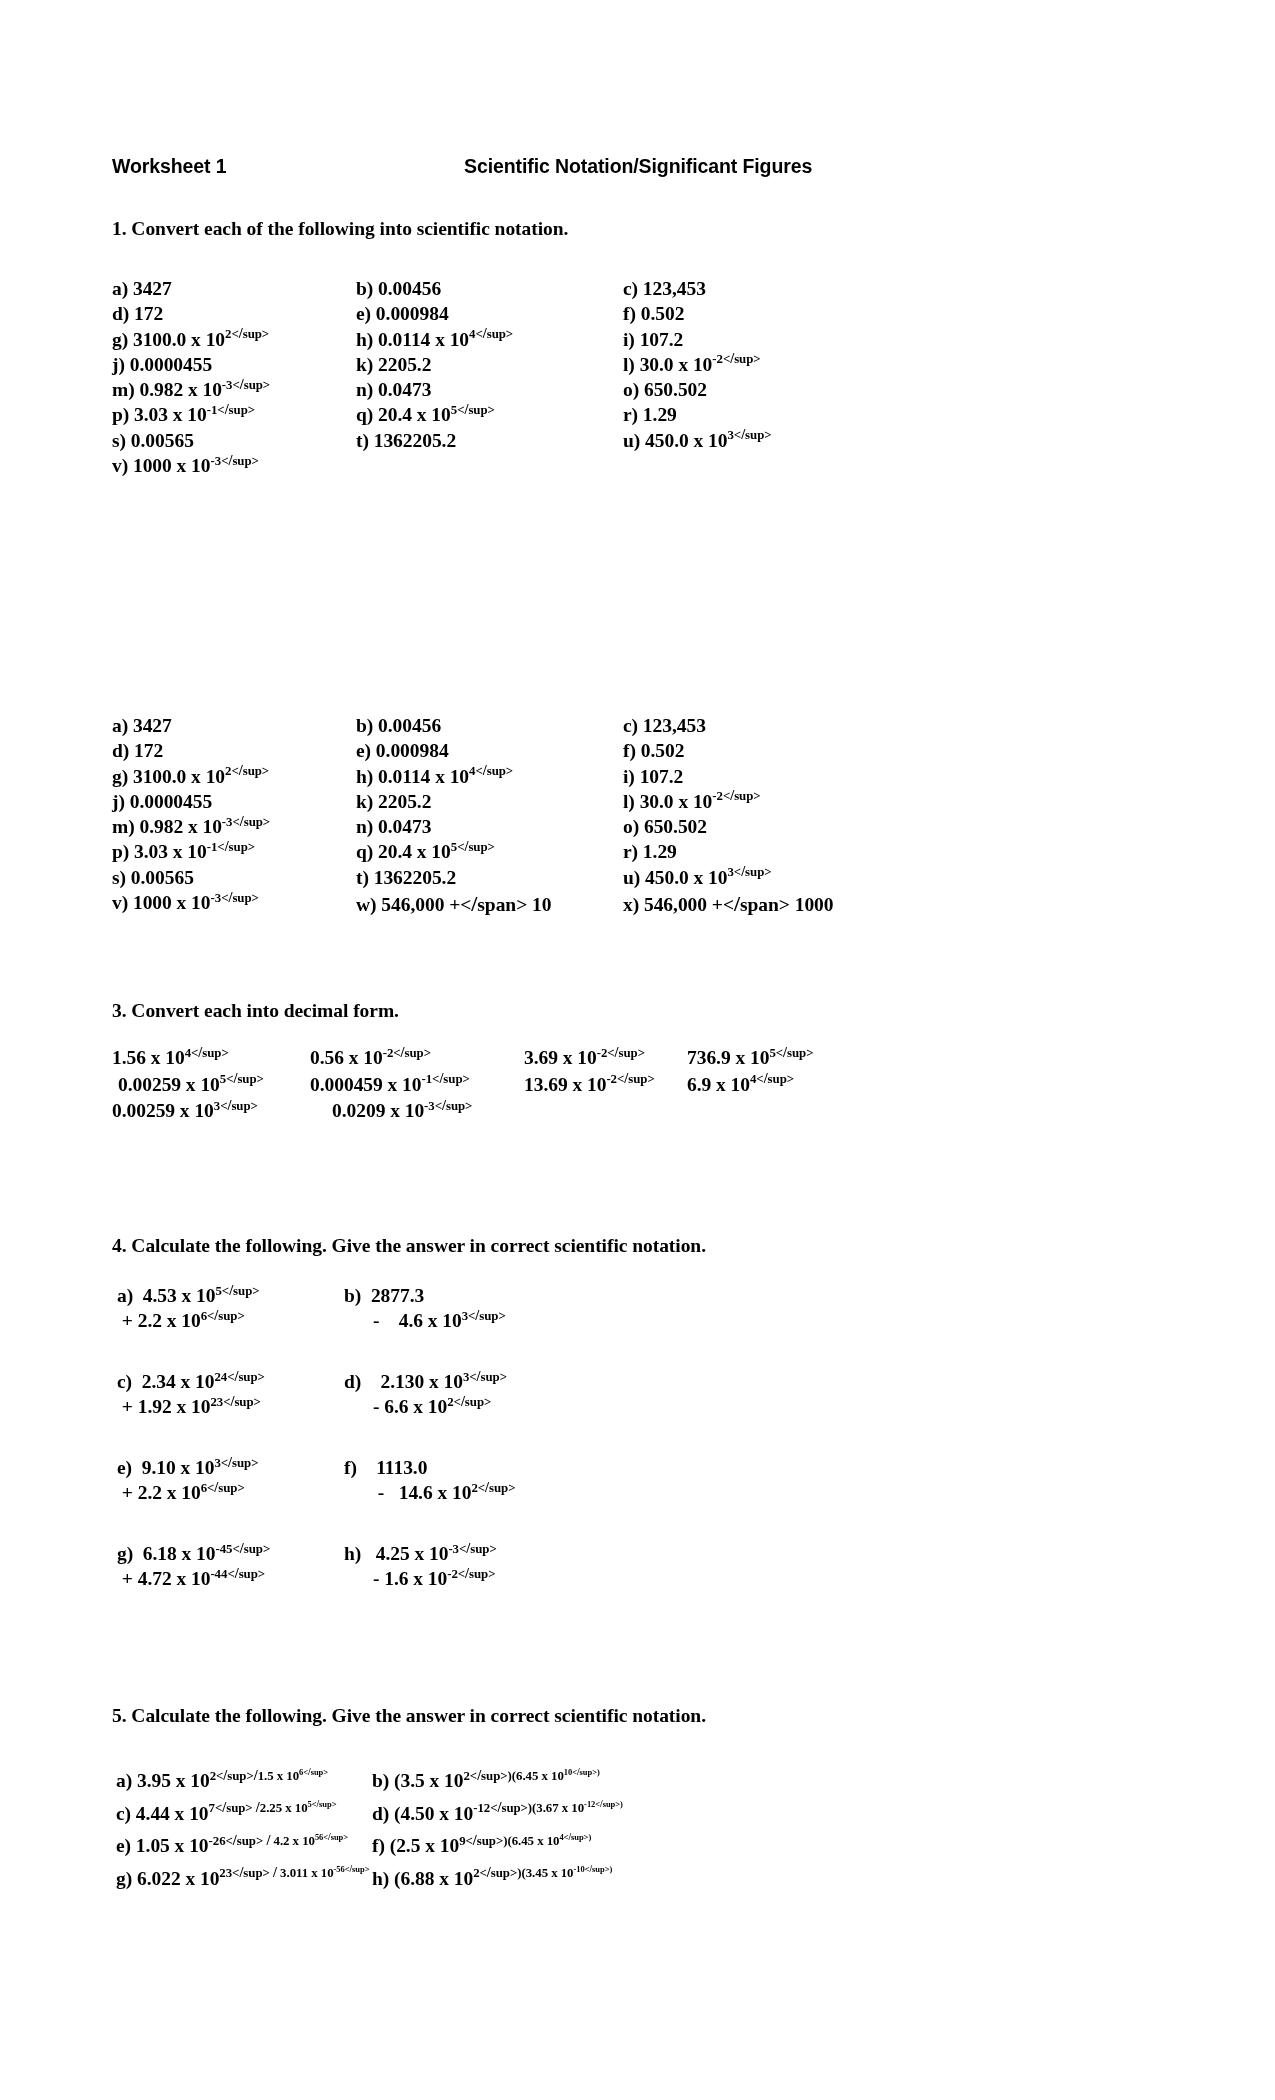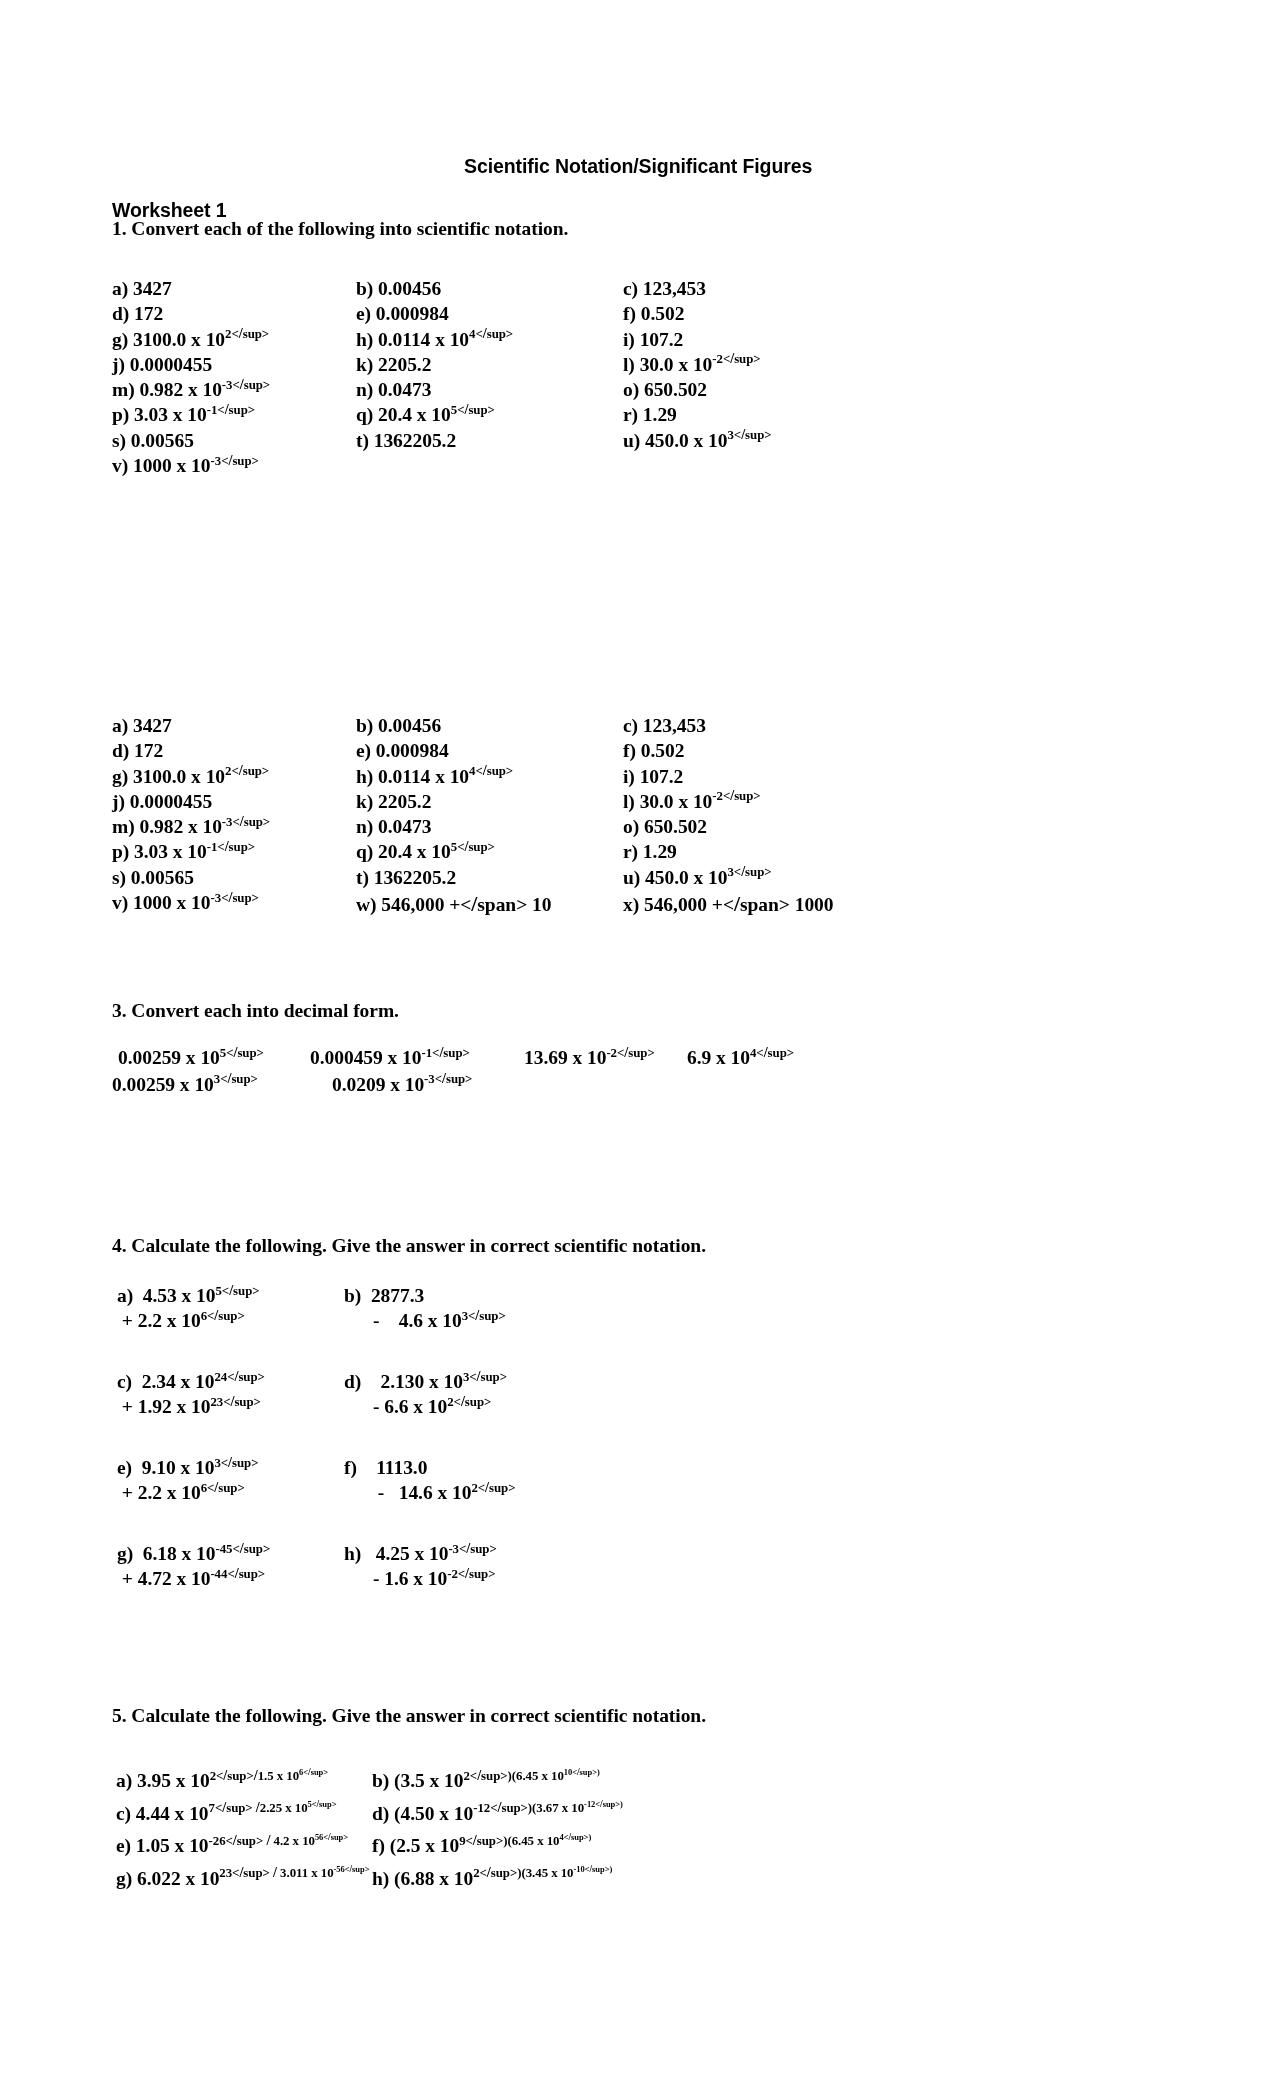--- a/index.html
+++ b/index.html
@@ -29,21 +29,21 @@
     left: 112px;
     right: 112px;
     display: flex;
     justify-content: flex-start;
     font-family: "Liberation Sans", "DejaVu Sans", sans-serif;
     font-weight: bold;
     font-size: 19.5px;
     letter-spacing: -0.1px;
     white-space: nowrap;
   }
-  .hdr-left { width: 352px; flex: 0 0 auto; margin-top: 44px; }
+  .hdr-left { width: 352px; flex: 0 0 auto; }
   .hdr-right { flex: 0 0 auto; }
 
   
   .qhead {
     position: absolute;
     left: 112px;
     font-weight: bold;
     font-size: 19.5px;
     white-space: nowrap;
     letter-spacing: -0.05px;
@@ -230,20 +230,26 @@
       </div>
       <div class="row">
         <span class="c c1">v) 1000 x 10<sup>-3&lt;<span class="slash-big">/</span>sup&gt;</sup></span>
         <span class="c c2">w) 546,000 <span class="pm">+&lt;<span class="slash-big">/</span>span&gt; 10</span></span>
         <span class="c c3">x) 546,000 <span class="pm">+&lt;<span class="slash-big">/</span>span&gt; 1000</span></span>
       </div>
     </div>
 
   <div class="qhead" id="s3-head" style="top: 1000px;">3. Convert each into decimal form.</div>
   <div class="grid4" id="s3-grid" style="top: 1047px;">
+      <div class="row">
+        <span class="c" style="left: 112px;">1.56 x 10<sup>4&lt;<span class="slash-big">/</span>sup&gt;</sup></span>
+        <span class="c" style="left: 310px;">0.56 x 10<sup>-2&lt;<span class="slash-big">/</span>sup&gt;</sup></span>
+        <span class="c" style="left: 524px;">3.69 x 10<sup>-2&lt;<span class="slash-big">/</span>sup&gt;</sup></span>
+        <span class="c" style="left: 687px;">736.9 x 10<sup>5&lt;<span class="slash-big">/</span>sup&gt;</sup></span>
+      </div>
       <div class="row">
         <span class="c" style="left: 118px;">0.00259 x 10<sup>5&lt;<span class="slash-big">/</span>sup&gt;</sup></span>
         <span class="c" style="left: 310px;">0.000459 x 10<sup>-1&lt;<span class="slash-big">/</span>sup&gt;</sup></span>
         <span class="c" style="left: 524px;">13.69 x 10<sup>-2&lt;<span class="slash-big">/</span>sup&gt;</sup></span>
         <span class="c" style="left: 687px;">6.9 x 10<sup>4&lt;<span class="slash-big">/</span>sup&gt;</sup></span>
       </div>
       <div class="row">
         <span class="c" style="left: 112px;">0.00259 x 10<sup>3&lt;<span class="slash-big">/</span>sup&gt;</sup></span>
         <span class="c" style="left: 332px;">0.0209 x 10<sup>-3&lt;<span class="slash-big">/</span>sup&gt;</sup></span>
       </div>

